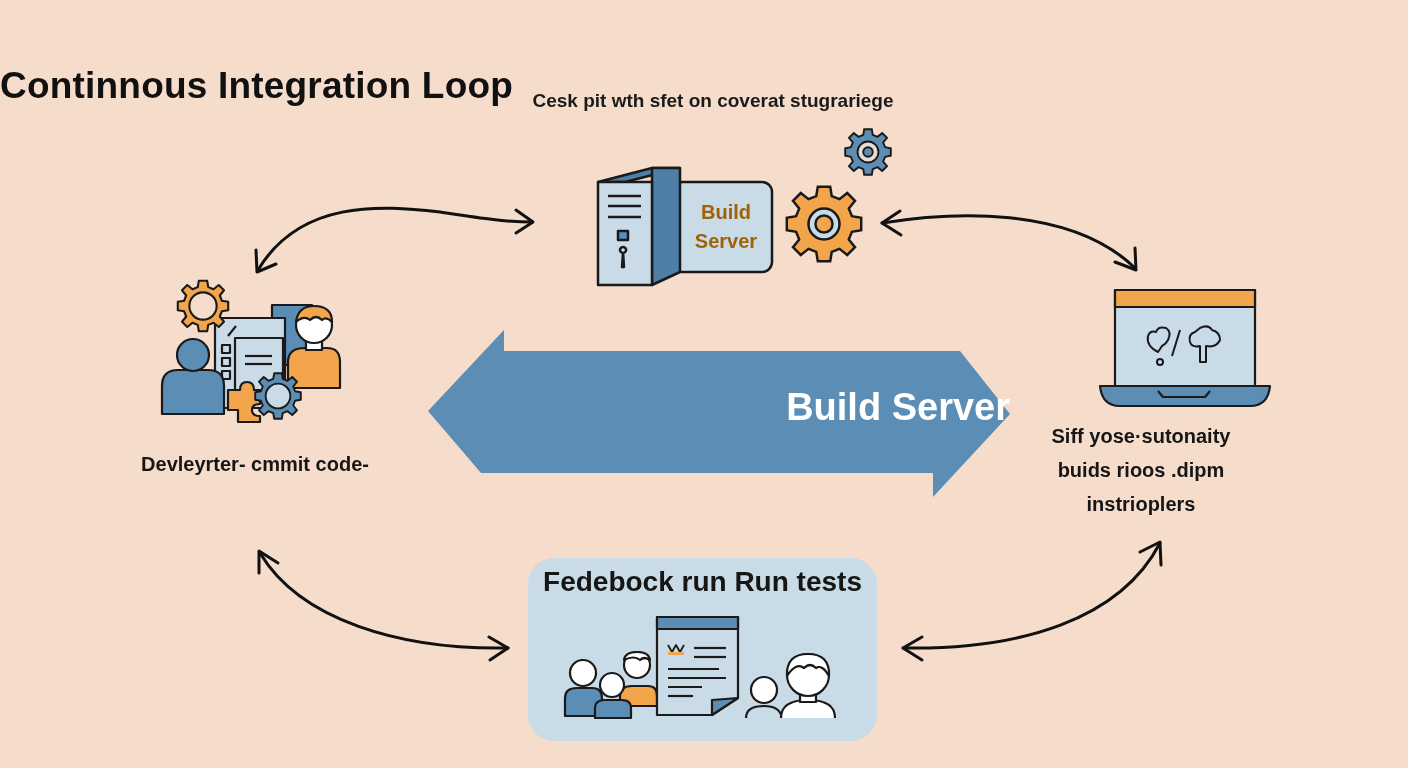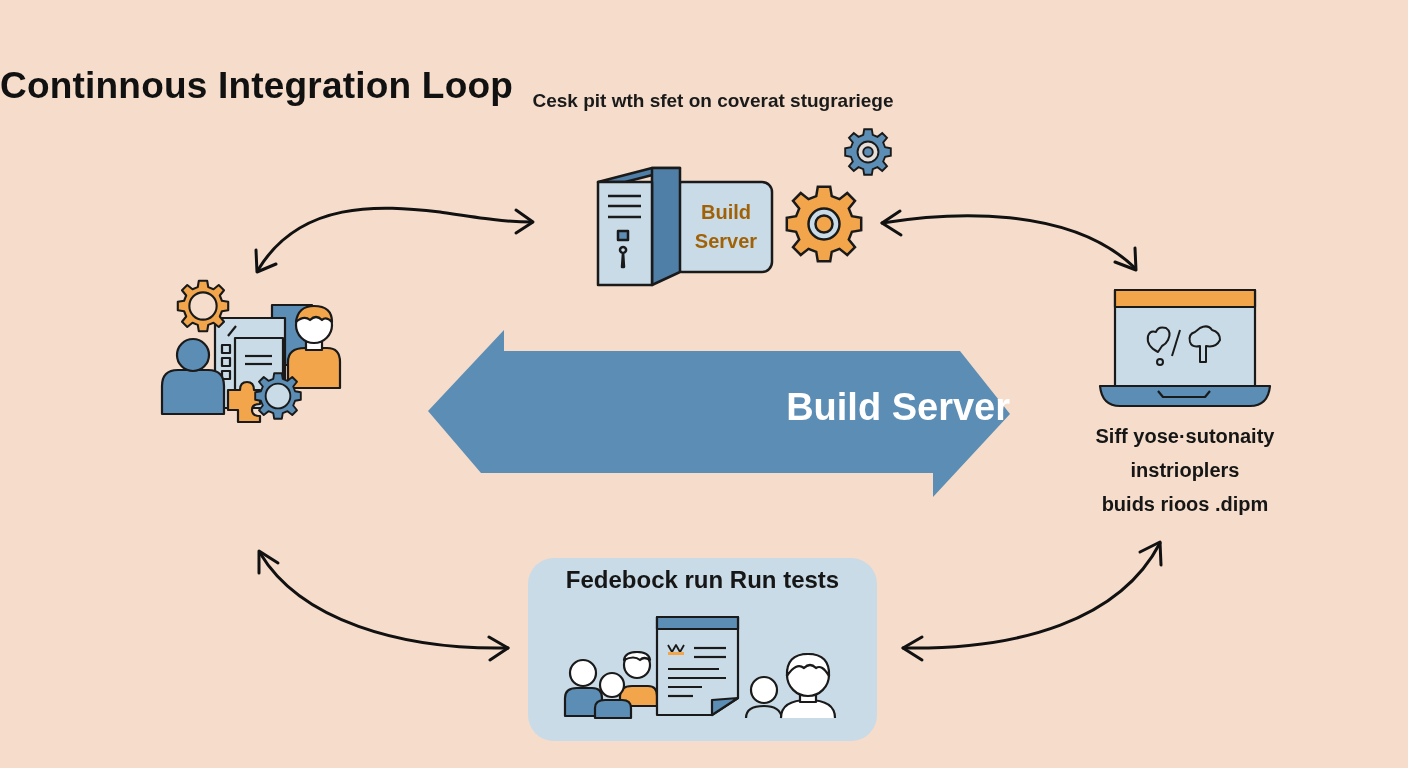--- a/index.html
+++ b/index.html
@@ -17,36 +17,36 @@
   .subtitle {
     left: 0; width: 1426px; top: 90px; text-align: center;
     font-size: 19px; font-weight: bold; color: #1a1a1a;
   }
   .caption {
     text-align: center; font-size: 20px; font-weight: bold; color: #161616;
     line-height: 34px;
   }
   .caption div { white-space: nowrap; }
   .cap-left { left: 60px; width: 390px; top: 447px; }
-  .cap-right { left: 1040px; width: 290px; top: 419px; }
+  .cap-right { left: 996px; width: 290px; top: 419px; }
   .arrow-label {
     left: 430px; width: 580px; top: 386px; text-align: right;
     color: #ffffff; font-size: 38px; font-weight: bold;
   }
   .server-label {
     left: 686px; width: 80px; top: 198px; text-align: center;
     font-size: 20px; font-weight: bold; color: #a16207; line-height: 29px;
   }
   .feedback-box {
     left: 528px; top: 558px; width: 349px; height: 183px;
     background: #c8dbe7; border-radius: 26px;
   }
   .feedback-label {
     left: 528px; width: 349px; top: 566px; text-align: center;
-    font-size: 24px; font-weight: bold; color: #161616; padding-left: 0;
+    font-size: 28px; font-weight: bold; color: #161616; padding-left: 0;
   }
   svg.layer { position: absolute; left: 0; top: 0; }
 </style>
 </head>
 <body>
 
 <div class="abs title">Continnous Integration Loop</div>
 <div class="abs subtitle">Cesk pit wth sfet on coverat stugrariege</div>
 
 <div class="abs feedback-box"></div>
@@ -183,21 +183,22 @@
 </svg>
 
 <div class="abs server-label">
   <div>Build</div>
   <div>Server</div>
 </div>
 
 <div class="abs arrow-label">Build Server</div>
 
 <div class="abs caption cap-left">
+  <div>Devleyrter- cmmit code-</div>
 </div>
 
 <div class="abs caption cap-right">
   <div>Siff yose·sutonaity</div>
+  <div>buids rioos .dipm</div>
   <div>instrioplers</div>
-  <div>buids rioos .dipm</div>
 </div>
 
 <div class="abs feedback-label">Fedebock run Run tests</div>
 
 </body></html>

